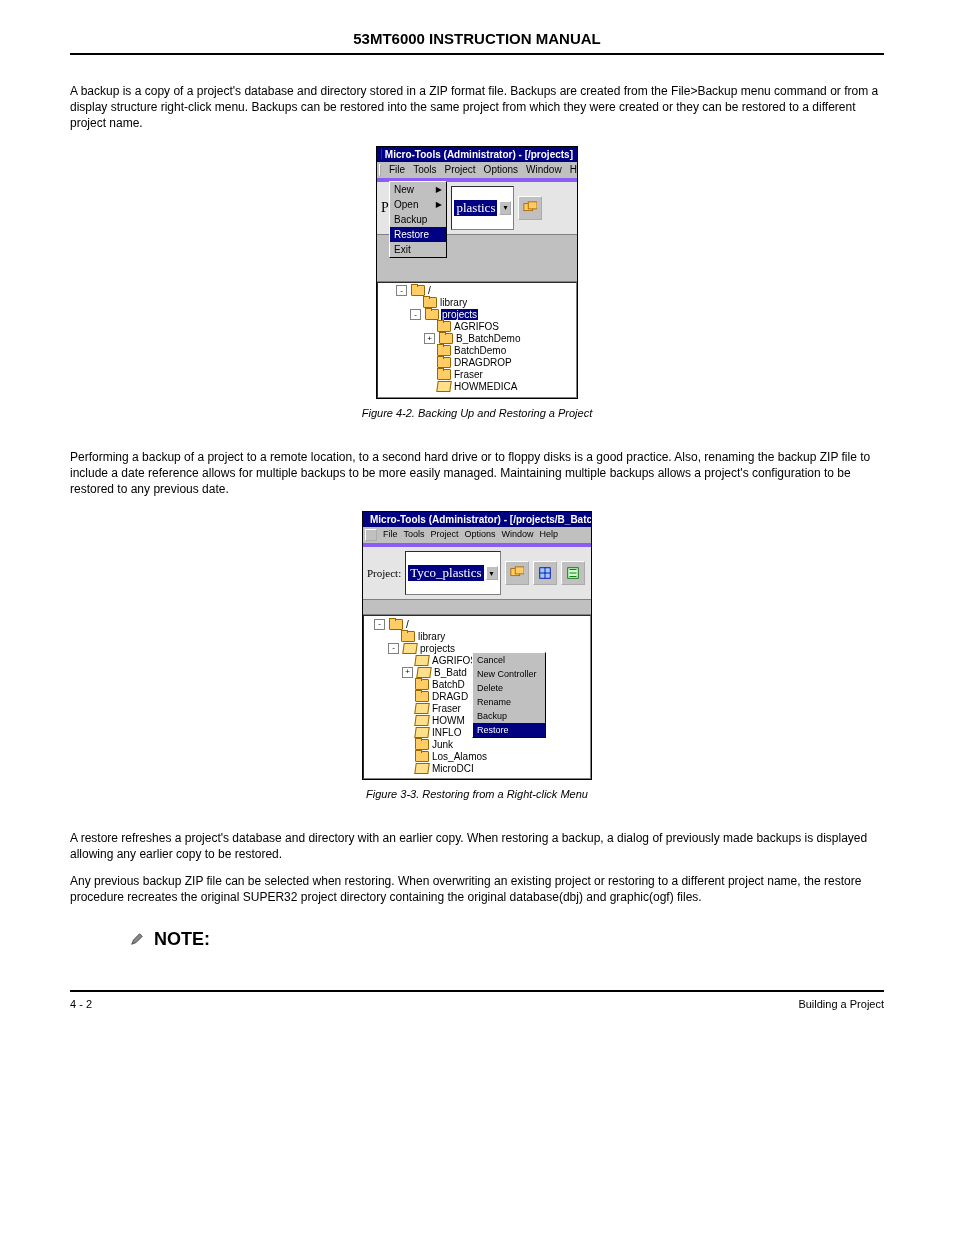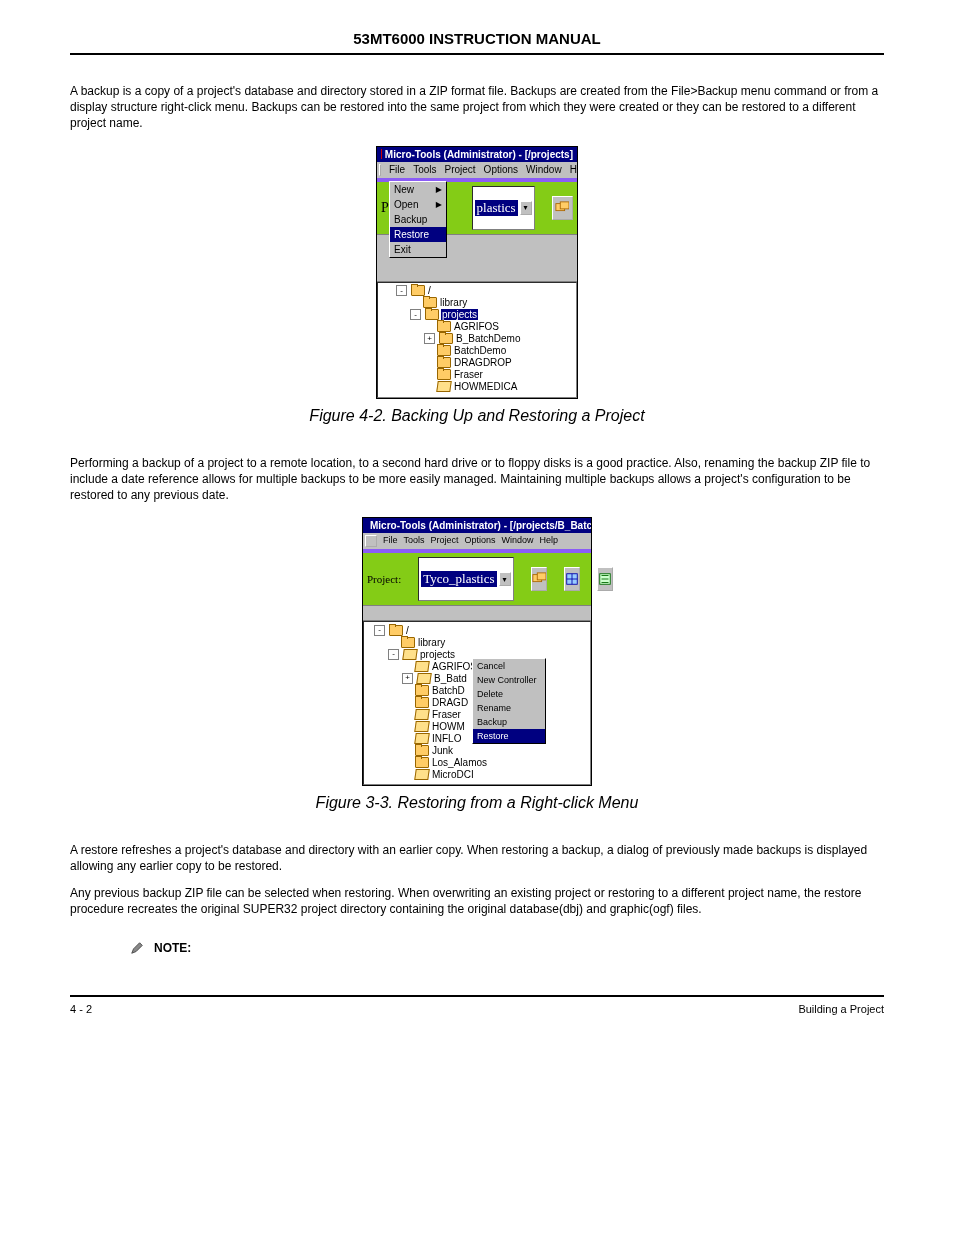--- a/index.html
+++ b/index.html
@@ -25,33 +25,33 @@
     font-size: 12px;
     line-height: 1.35;
     margin: 10px 0;
   }
   .figure-container {
     text-align: center;
     margin: 14px 0 8px 0;
   }
   .figure-caption {
     font-style: italic;
-    font-size: 16px;
+    font-size: 11px;
     text-align: center;
     margin-bottom: 30px;
   }
   .note-row {
     display: flex;
     align-items: center;
     gap: 10px;
     margin: 24px 0 10px 60px;
   }
   .note-label {
     font-weight: bold;
-    font-size: 12px;
+    font-size: 18px;
   }
   .footer {
     border-top: 2px solid #000;
     margin-top: 40px;
     padding-top: 6px;
     display: flex;
     justify-content: space-between;
     font-size: 11px;
   }
 
@@ -85,25 +85,25 @@
   .menubar {
     background: #c0c0c0;
     padding: 2px 2px;
     font-size: 10px;
     display: flex;
     gap: 8px;
     border-bottom: 4px solid #8b5cf6;
   }
   .menubar span { cursor: default; }
   .toolbar {
-    background: #84cc16;
+    background: #e5e5e5;
     padding: 4px;
     display: flex;
     align-items: center;
-    gap: 17px;
+    gap: 4px;
     border-bottom: 1px solid #808080;
   }
   .combo {
     background: #fff;
     border: 1px inset #808080;
     padding: 13px 2px;
     font-size: 10px;
     display: inline-flex;
     align-items: center;
     gap: 2px;

